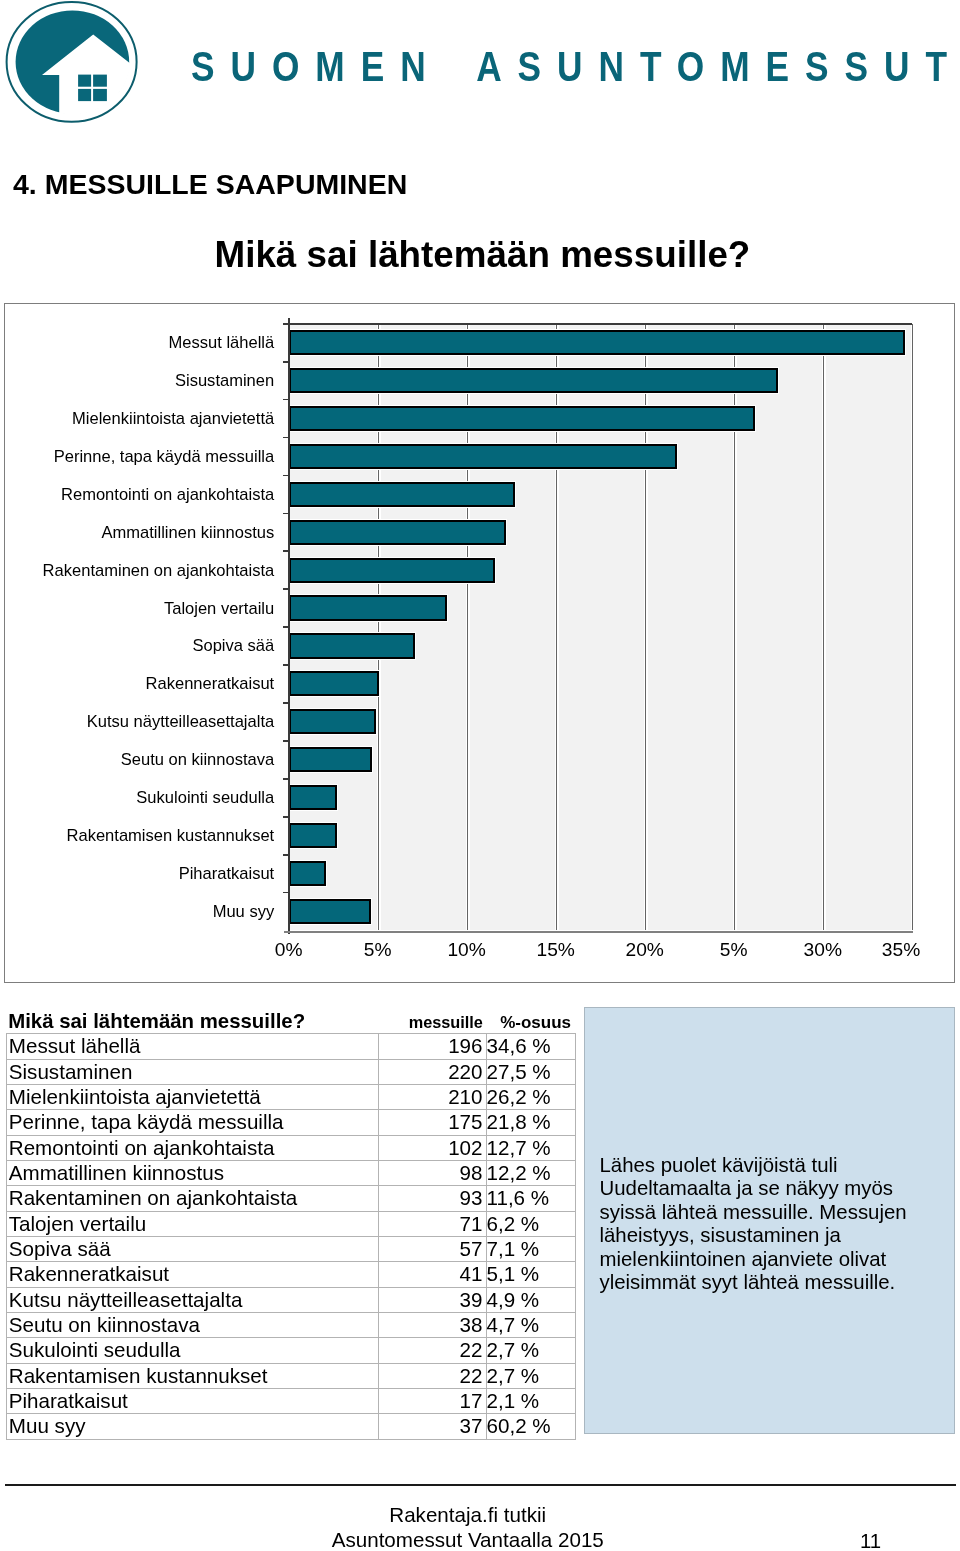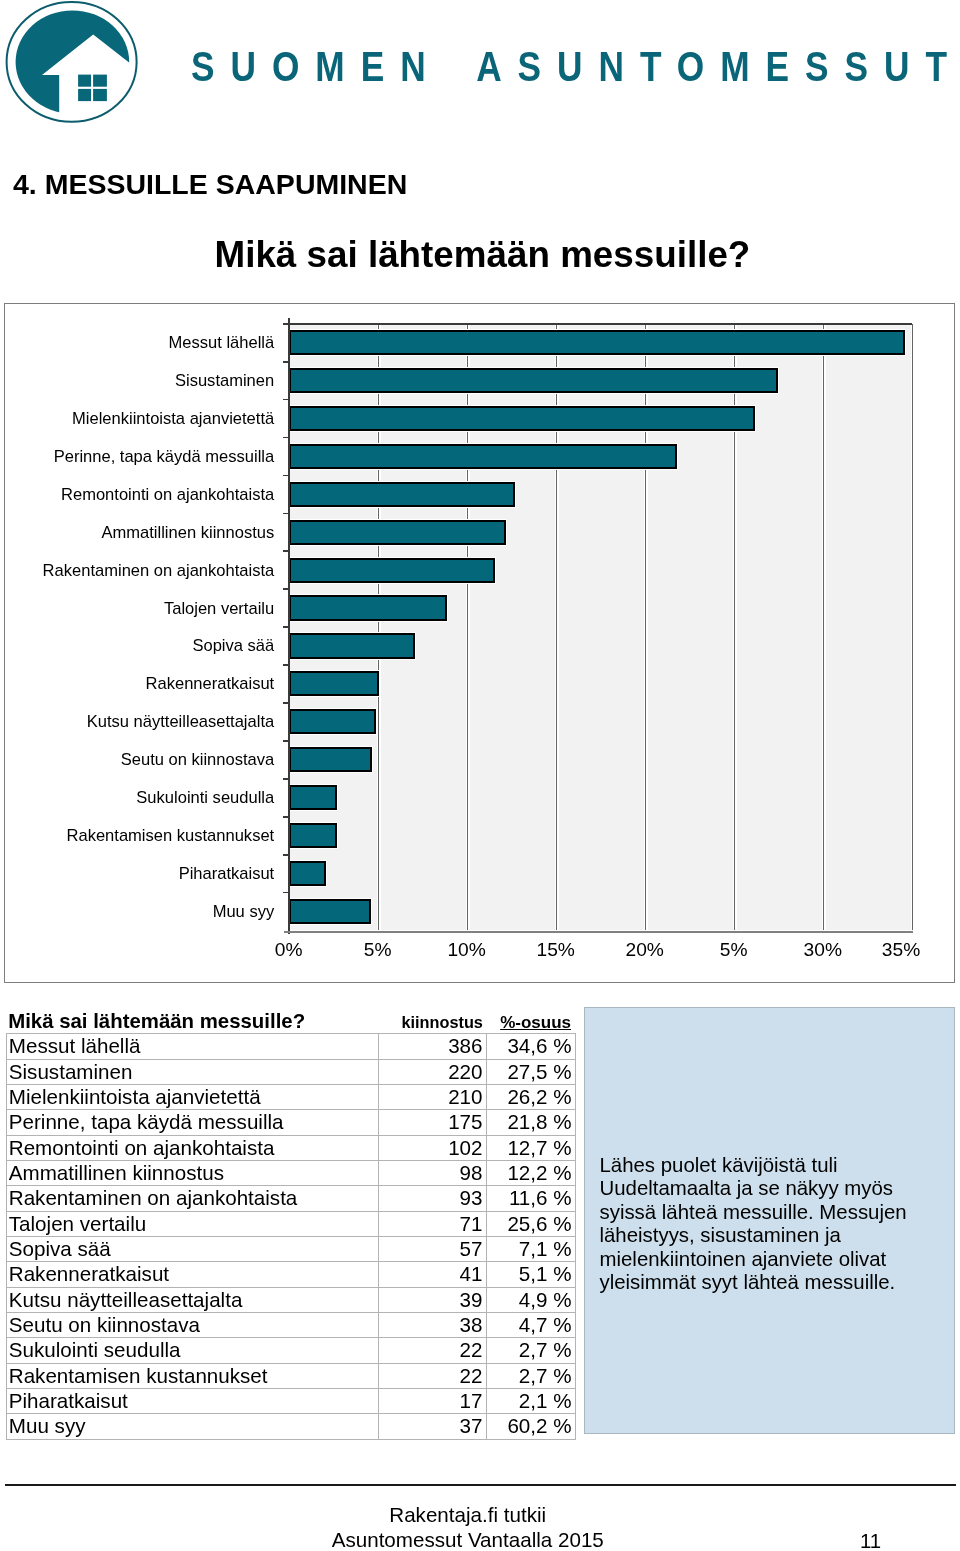--- a/index.html
+++ b/index.html
@@ -31,26 +31,26 @@
 
   
   #data-table{left:5.5px;top:1033.2px;width:569px;border-collapse:collapse;
      table-layout:fixed;font-size:20.6px;}
   #data-table col.w-name{width:372.5px;}
   #data-table col.w-num{width:107.5px;}
   #data-table col.w-pct{width:89px;}
   #data-table td{padding:0;border:1px solid #b3b3b3;height:24.35px;line-height:24.35px;}
   .c-name{text-align:left;padding-left:2.3px!important;}
   .c-num{text-align:right;padding-right:3px!important;}
-  .c-pct{text-align:right;padding-right:3px!important;}
+  .c-pct{text-align:left;padding-right:3px!important;}
   .thead-cell{position:absolute;font-weight:bold;font-size:20.4px;line-height:1;
      color:#000;white-space:nowrap;}
   #th-name{left:8.2px;top:1010.6px;}
   #th-num{left:0;top:1014.2px;width:482.9px;text-align:right;font-size:16.3px;}
-  #th-pct{left:0;top:1014.2px;width:571px;text-align:right;font-size:17.0px;text-decoration:underline;}
+  #th-pct{left:0;top:1014.2px;width:571px;text-align:right;font-size:17.0px;}
 
   
   #note-box{left:584px;top:1007px;width:371px;height:427px;
      background:#cddfec;border:1px solid #a9b7c1;box-sizing:border-box;}
   #note-text{position:absolute;left:599.5px;top:1153.5px;width:318px;
      font-size:20.4px;line-height:23.6px;color:#000;}
 
   
   #footer-rule{left:4.7px;top:1484px;width:951.6px;height:1.8px;background:#1a1a1a;}
   #footer-line1{left:0;top:1505.4px;width:935.4px;text-align:center;font-size:20.6px;line-height:1;}
@@ -156,32 +156,32 @@
     <div class="xlabel" style="left: 337.629px; top: 940px; width: 80px;">5%</div>
     <div class="xlabel" style="left: 426.657px; top: 940px; width: 80px;">10%</div>
     <div class="xlabel" style="left: 515.686px; top: 940px; width: 80px; text-align: center;">15%</div>
     <div class="xlabel" style="left: 604.714px; top: 940px; width: 80px;">20%</div>
     <div class="xlabel" style="left: 693.743px; top: 940px; width: 80px;">5%</div>
     <div class="xlabel" style="left: 782.771px; top: 940px; width: 80px;">30%</div>
     <div class="xlabel" style="left: 861px; top: 940px; width: 80px;">35%</div>
   </div>
 
 <div class="thead-cell" id="th-name">Mikä sai lähtemään messuille?</div>
-<div class="thead-cell" id="th-num">kiinnostus</div>
+<div class="thead-cell" id="th-num">messuille</div>
 <div class="thead-cell" id="th-pct">%-osuus</div>
 <table id="data-table" class="abs">
   <colgroup>
       <col class="w-name">
       <col class="w-num">
       <col class="w-pct">
     </colgroup>
   <tbody id="table-body">
       <tr>
         <td class="c-name">Messut lähellä</td>
-        <td class="c-num">386</td>
+        <td class="c-num">196</td>
         <td class="c-pct">34,6 %</td>
       </tr>
       <tr>
         <td class="c-name">Sisustaminen</td>
         <td class="c-num">220</td>
         <td class="c-pct">27,5 %</td>
       </tr>
       <tr>
         <td class="c-name">Mielenkiintoista ajanvietettä</td>
         <td class="c-num">210</td>
@@ -203,21 +203,21 @@
         <td class="c-pct">12,2 %</td>
       </tr>
       <tr>
         <td class="c-name">Rakentaminen on ajankohtaista</td>
         <td class="c-num">93</td>
         <td class="c-pct">11,6 %</td>
       </tr>
       <tr>
         <td class="c-name">Talojen vertailu</td>
         <td class="c-num">71</td>
-        <td class="c-pct">25,6 %</td>
+        <td class="c-pct">6,2 %</td>
       </tr>
       <tr>
         <td class="c-name">Sopiva sää</td>
         <td class="c-num">57</td>
         <td class="c-pct">7,1 %</td>
       </tr>
       <tr>
         <td class="c-name">Rakenneratkaisut</td>
         <td class="c-num">41</td>
         <td class="c-pct">5,1 %</td>

